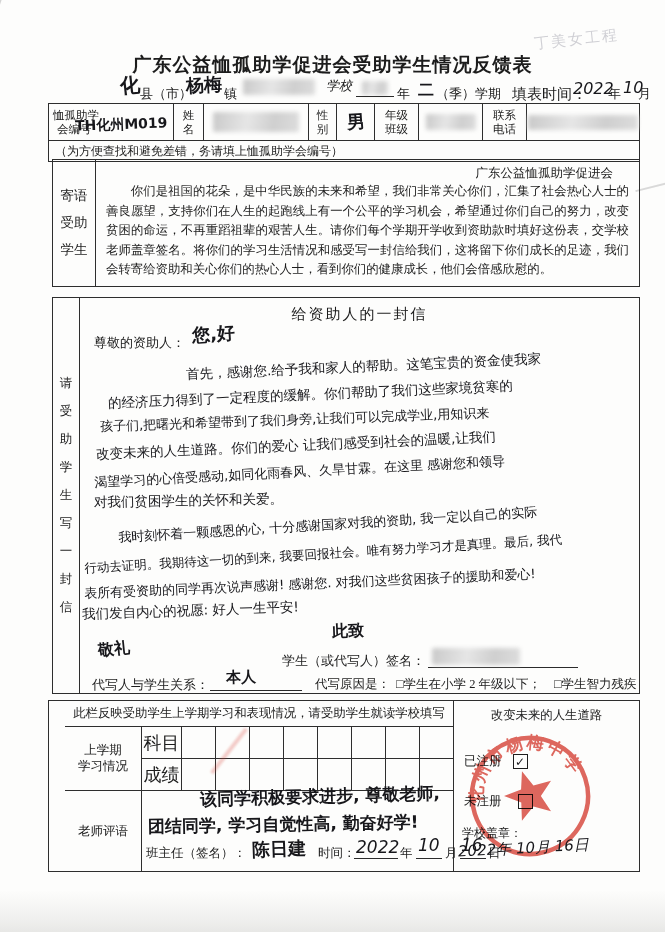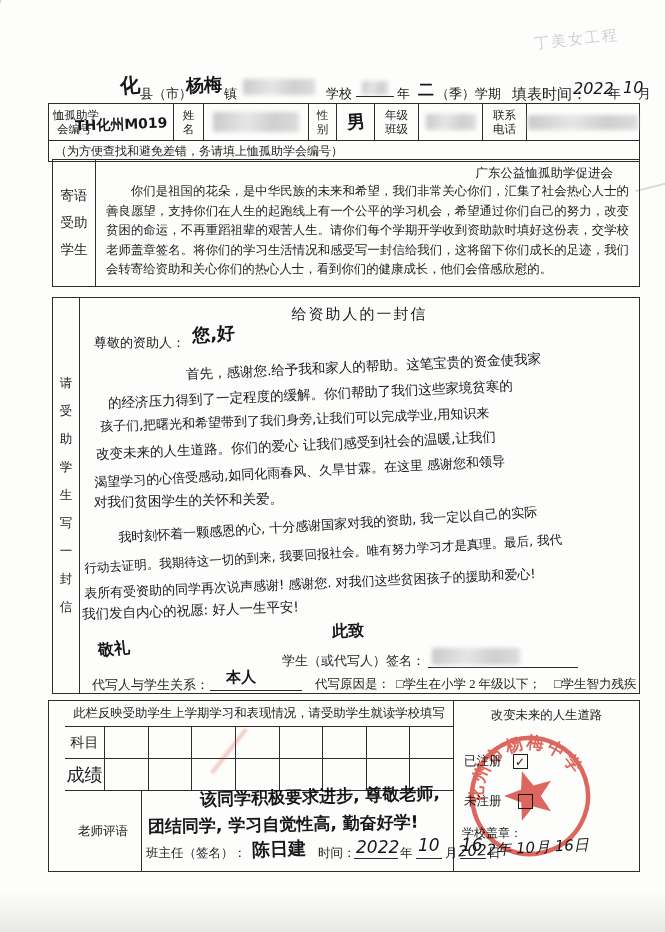--- a/index.html
+++ b/index.html
@@ -24,27 +24,28 @@
 </head>
 <body>
 
 <div class="page">
 
   <div class="fold"></div>
   <div class="edge-mark"></div>
 
   <div class="abs hw" style="left:534px;top:30px;font-size:15px;color:#c9c9cf;transform:rotate(-6deg);letter-spacing:2px;opacity:.85;">丁美女工程</div>
 
+  <div class="abs" style="left:0;right:0;top:52px;text-align:center;font-size:19px;font-weight:bold;letter-spacing:1px;">广东公益恤孤助学促进会受助学生情况反馈表</div>
 
   <div class="abs hw" style="left:120px;top:72px;font-size:20px;transform:rotate(-6deg);font-weight:bold;">化</div>
   <span class="abs print" style="left:140px;top:85px;font-size:13px;">县（市）</span>
   <div class="abs hw" style="left:186px;top:73px;font-size:18px;font-weight:bold;transform:rotate(-3deg);">杨梅</div>
   <span class="abs print" style="left:224px;top:85px;font-size:13px;">镇</span>
   <div class="abs redact" style="left:243px;top:79px;width:72px;height:16px;"></div>
-  <span class="abs print" style="left:326px;top:85px;font-size:13px;">学校</span>
+  <span class="abs print" style="left:326px;top:77px;font-size:13px;font-style:italic;">学校</span>
   <div class="abs redact" style="left:362px;top:81px;width:26px;height:14px;"></div>
   <span class="abs uline" style="left:356px;top:82px;width:38px;height:14px;"></span>
   <span class="abs print" style="left:397px;top:85px;font-size:13px;">年</span>
   <div class="abs hw" style="left:418px;top:80px;font-size:16px;font-weight:bold;">二</div>
   <span class="abs print" style="left:436px;top:85px;font-size:13px;">（季）学期</span>
   <span class="abs print" style="left:512px;top:85px;font-size:15px;">填表时间：</span>
   <div class="abs hw" style="left:573px;top:79px;font-size:16px;font-style:italic;">2022</div>
   <span class="abs print" style="left:608px;top:85px;font-size:13px;">年</span>
   <div class="abs hw" style="left:623px;top:78px;font-size:16px;font-style:italic;">10</div>
   <span class="abs print" style="left:638px;top:85px;font-size:13px;">月</span>
@@ -170,23 +171,29 @@
         <span style="font-size:12.5px;">未注册</span>
         <span style="width:13px;height:13px;border:1.6px solid #1d1d1d;display:inline-block;"></span>
       </div>
       <div class="abs print" style="left:8px;top:124px;font-size:12px;">学校盖章：</div>
       <div class="abs hw" style="left:4px;top:138px;font-size:15px;font-style:italic;transform:rotate(-3deg);z-index:5;">2022年 10月 16日</div>
     </div>
 
     <div class="abs" style="left:16px;top:0;right:186px;height:100%;">
       <div style="height:26px;border-bottom:1px solid #2e2e2e;box-sizing:border-box;display:flex;align-items:center;justify-content:center;font-size:12.4px;">此栏反映受助学生上学期学习和表现情况，请受助学生就读学校填写</div>
       <div style="display:flex;height:64px;border-bottom:1px solid #2e2e2e;box-sizing:border-box;">
+        <div class="cell lbl2" style="width:77px;font-size:12.5px;">
+          <div>
+              <span class="vchar">上学期</span>
+               <span class="vchar">学习情况</span>
+            </div>
+        </div>
         <div style="flex:1;display:flex;flex-direction:column;">
           <div style="flex:1;display:flex;border-bottom:1px solid #2e2e2e;box-sizing:border-box;">
-            <div class="cell" style="width:40px;font-size:14px;">科目</div>
+            <div class="cell" style="width:40px;font-size:18px;">科目</div>
             <div class="cell" style="flex:1;"></div>
             <div class="cell" style="flex:1;"></div>
             <div class="cell" style="flex:1;"></div>
             <div class="cell" style="flex:1;"></div>
             <div class="cell" style="flex:1;"></div>
             <div class="cell" style="flex:1;"></div>
             <div class="cell" style="flex:1;"></div>
             <div class="cell" style="flex:1;border-right:none;"></div>
           </div>
           <div style="flex:1;display:flex;">

